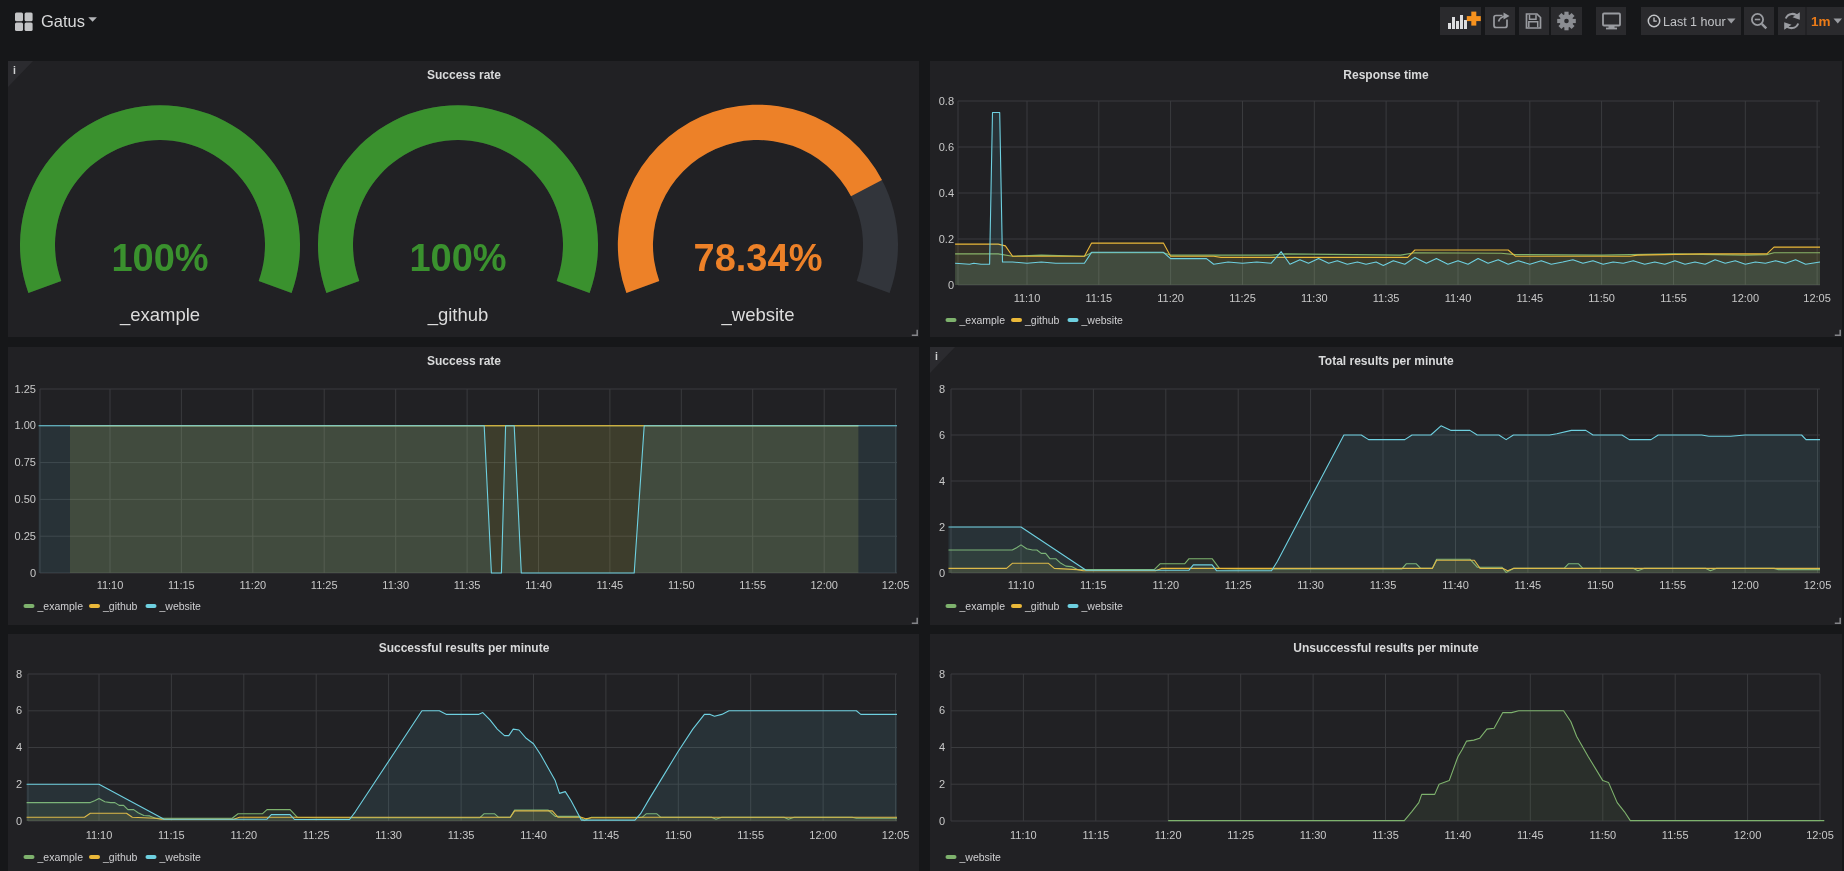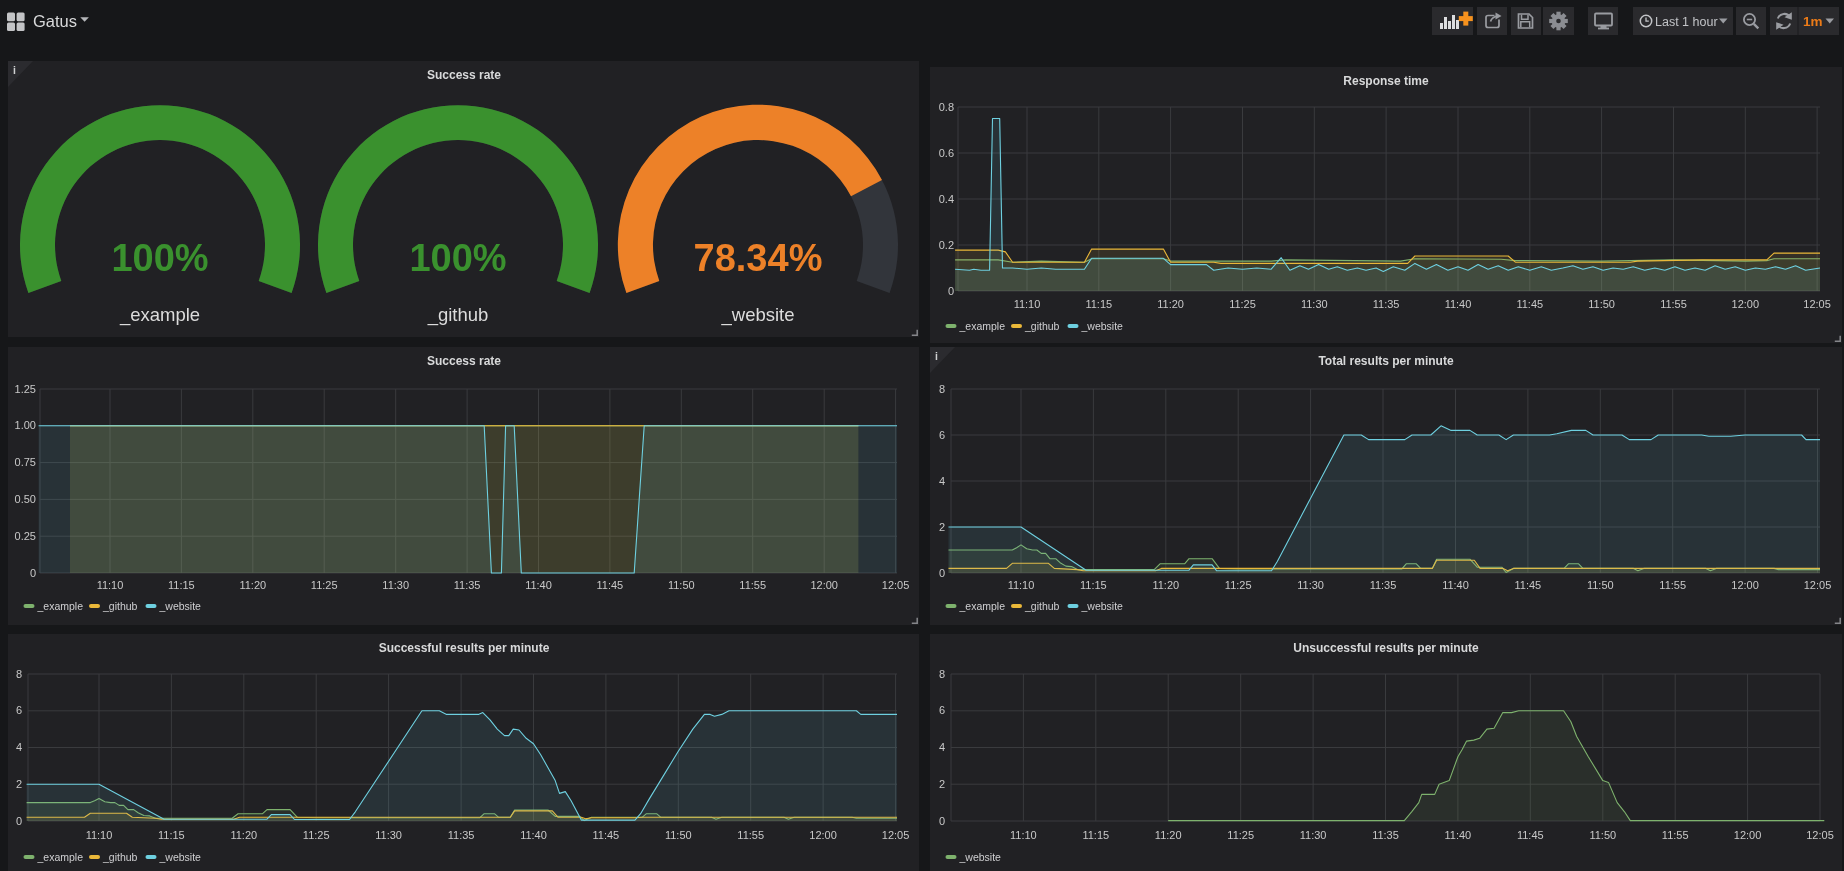--- a/index.html
+++ b/index.html
@@ -1,19 +1,19 @@
 <!DOCTYPE html>
 <html><head><meta charset="utf-8">
 <style>
 html,body{margin:0;padding:0;background:#161719;width:1844px;height:871px;overflow:hidden;
 font-family:"Liberation Sans",sans-serif;}
 .panel{position:absolute;background:#212124;}
 svg{display:block}
 svg text{font-family:"Liberation Sans",sans-serif}
-#nav{position:absolute;left:0;top:0;width:1684px;height:42px;}
+#nav{position:absolute;left:0;top:0;width:1684px;height:42px;padding-left:8px;}
 </style></head>
 <body>
 <div id="nav">
     <svg width="1844" height="42" viewBox="0 0 1844 42">
       <rect x="7" y="12.6" width="8" height="8.6" rx="1.5" fill="#c3c4c6"></rect>
       <rect x="7" y="22.4" width="8" height="8.6" rx="1.5" fill="#c3c4c6"></rect>
       <rect x="16.6" y="12.6" width="8" height="8.6" rx="1.5" fill="#c3c4c6"></rect>
       <rect x="16.6" y="22.4" width="8" height="8.6" rx="1.5" fill="#c3c4c6"></rect>
       <text x="33" y="27" font-size="16.5" fill="#d8d9da">Gatus</text>
       <polygon points="80.3,17.3 88.9,17.3 84.6,21.7" fill="#b4b6b9"></polygon>
@@ -80,21 +80,21 @@
       <path d="M 318.4 231.9 A 140 140 0 1 1 581.6 231.9 L 548.7 219.9 A 105 105 0 1 0 351.3 219.9 Z" fill="#3a912e"></path>
       <text x="450" y="210" font-size="38" font-weight="bold" fill="#3a912e" text-anchor="middle">100%</text>
       <text x="450" y="260" font-size="18.5" fill="#dcdcdc" text-anchor="middle">_github</text>
       <path d="M 618.4 231.9 A 140 140 0 1 1 881.6 231.9 L 848.7 219.9 A 105 105 0 1 0 651.3 219.9 Z" fill="#32353b"></path>
       <path d="M 618.4 231.9 A 140 140 0 0 1 874.0 119.0 L 843.0 135.3 A 105 105 0 0 0 651.3 219.9 Z" fill="#ed8128"></path>
       <text x="750" y="210" font-size="38" font-weight="bold" fill="#ed8128" text-anchor="middle">78.34%</text>
       <text x="750" y="260" font-size="18.5" fill="#dcdcdc" text-anchor="middle">_website</text>
       <path d="M 909.2 268.8 L 909.2 274.2 L 903.8 274.2" stroke="#85868a" stroke-width="1.5" fill="none"></path>
     </svg>
   </div>
-<div class="panel" style="left:930px;top:67px;width:912px;height:276px">
+<div class="panel" style="left:930px;top:61px;width:912px;height:276px">
     <svg width="912" height="276" viewBox="0 0 912 276">
       <text x="456" y="18" font-size="12" font-weight="bold" fill="#d8d9da" text-anchor="middle">Response time</text>
       <line x1="28" y1="224.0" x2="890" y2="224.0" stroke="#3a3b3e" stroke-width="1"></line>
       <line x1="28" y1="178.0" x2="890" y2="178.0" stroke="#3a3b3e" stroke-width="1"></line>
       <line x1="28" y1="132.0" x2="890" y2="132.0" stroke="#3a3b3e" stroke-width="1"></line>
       <line x1="28" y1="86.0" x2="890" y2="86.0" stroke="#3a3b3e" stroke-width="1"></line>
       <line x1="28" y1="40.0" x2="890" y2="40.0" stroke="#3a3b3e" stroke-width="1"></line>
       <line x1="97.0" y1="40" x2="97.0" y2="224" stroke="#3a3b3e" stroke-width="1"></line>
       <line x1="168.8" y1="40" x2="168.8" y2="224" stroke="#3a3b3e" stroke-width="1"></line>
       <line x1="240.6" y1="40" x2="240.6" y2="224" stroke="#3a3b3e" stroke-width="1"></line>

